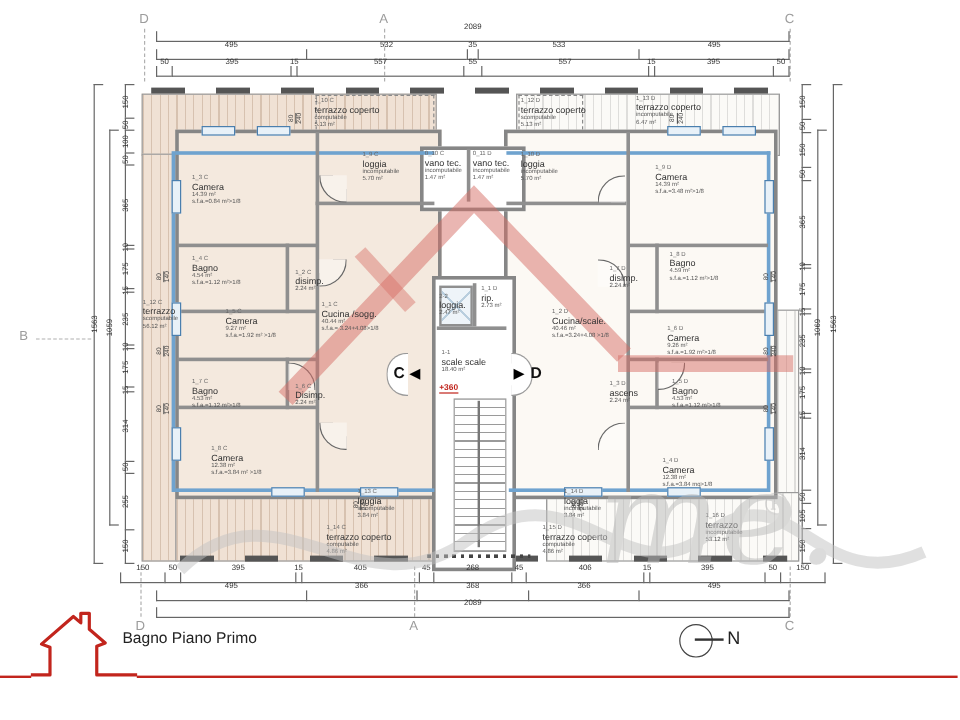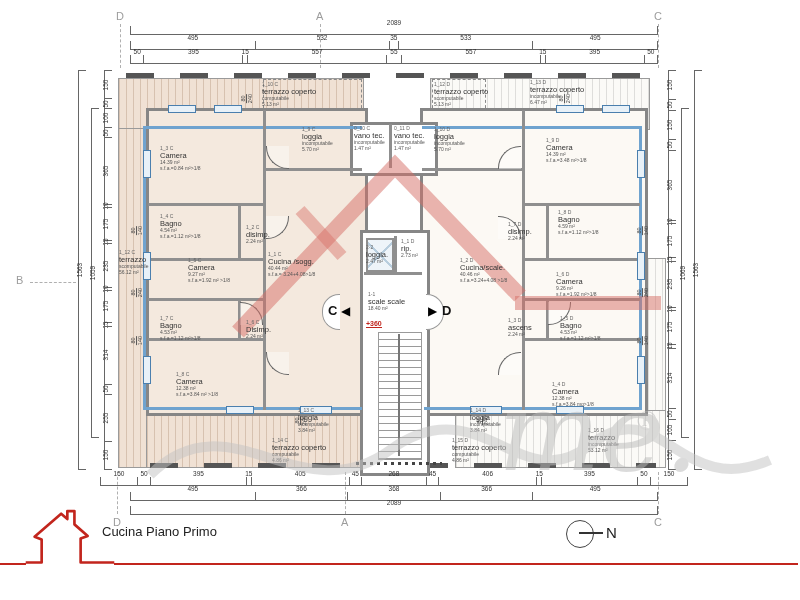--- a/index.html
+++ b/index.html
@@ -175,21 +175,21 @@
     </svg>
     <span class="wm" style="left:498px;top:370px;font-size:108px;">me.</span>
     <span class="wm" style="left:634px;top:406px;font-size:26px;font-style:normal;">®</span>
   </div>
 
   <svg class="abs" style="left:24px;top:504px;z-index:20;" width="92" height="62" viewBox="0 0 100 70">
     <path d="M0 66 H18 V40 L10 37 L40 11 L47 17 L47 8 L55 8 L55 23 L70 36 L62 39 L62 66 H100" stroke="#c2251d" stroke-width="3" fill="none" stroke-linejoin="round"></path>
   </svg>
   <div class="redline" style="left:0;top:563px;width:26px;"></div>
   <div class="redline" style="left:114px;top:563px;width:684px;"></div>
-  <div class="title" style="left:102px;top:524px;">Cucina Piano Primo</div>
+  <div class="title" style="left:102px;top:524px;">Bagno Piano Primo</div>
 
   <div class="northc" style="left:566px;top:520px;"></div>
   <div class="northline" style="left:579px;top:532px;width:24px;"></div>
   <div class="northn" style="left:606px;top:524px;">N</div>
 
 <div class="room-label" style="left: 262px; top: 82px; width: 92px;">
       <div class="rid">1_10 C</div>
       <div class="rname">terrazzo coperto</div>
       <div class="rsub">computabile</div>
       <div class="rsub">5.13 m²</div>

